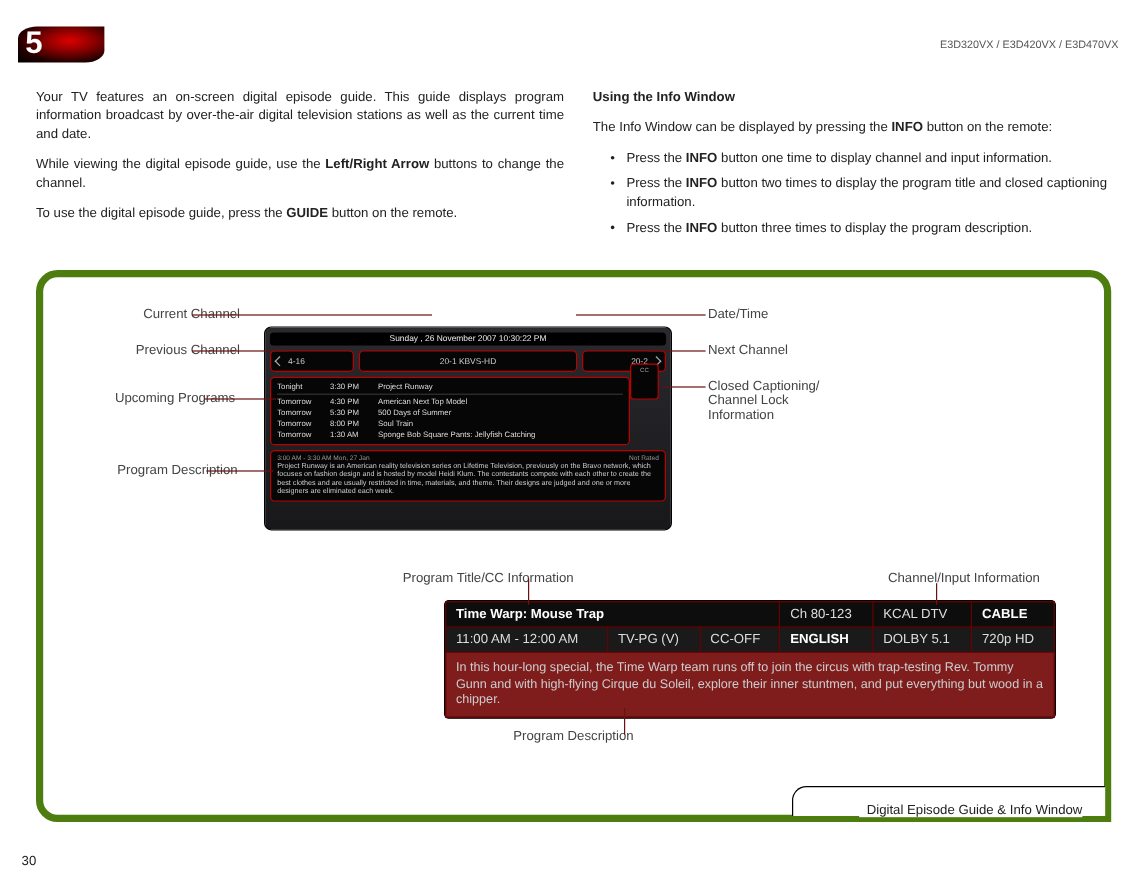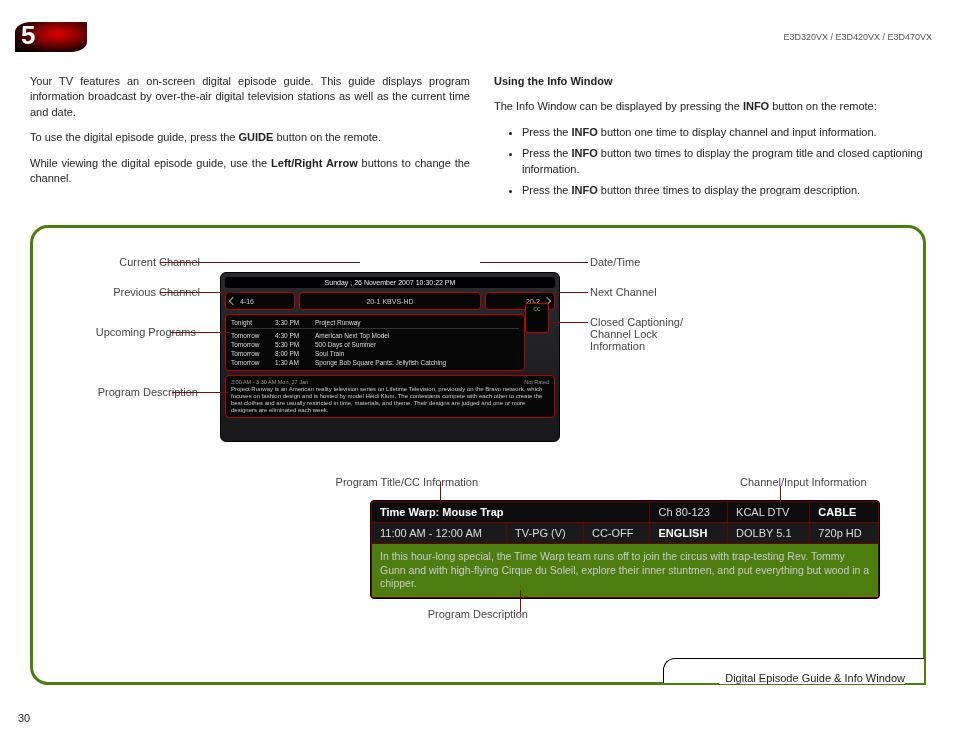--- a/index.html
+++ b/index.html
@@ -52,21 +52,21 @@
     font-stretch: condensed;
   }
   .col p { margin-bottom: 10px; text-align: justify; font-size: 11px; }
   .col ul { margin-left: 28px; margin-bottom: 10px; }
   .col li { margin-bottom: 6px; font-size: 11px; }
   .sub-h { font-weight: bold; font-size: 12px; margin-bottom: 6px; }
   .figure-frame {
     position: absolute;
     left: 30px; top: 225px;
     width: 896px; height: 460px;
-    border: 3px solid #4d7c0f;
+    border: 6px solid #4d7c0f;
     border-radius: 18px 18px 0 18px;
   }
   .figure-frame::after {
     content:"";
     position:absolute; right:-1px; bottom:-1px;
     width:260px; height:24px;
     border-top:1px solid #000;
     border-left:1px solid #000;
     background:#fff;
     border-radius: 12px 0 0 0;
@@ -145,39 +145,39 @@
     background:#111;
     border:1px solid #000;
     border-radius:4px;
     color:#ddd;
     font-size:11px;
   }
   .infowin table{width:100%; border-collapse:collapse;}
   .infowin td{border:1px solid #6b0000; padding:4px 8px; background:#1a1a1a; font-size:11px;}
   .infowin td.b{font-weight:bold; color:#fff;}
   .infowin .title-row td{background:#0d0d0d;}
-  .infowin .desc{background:#4d7c0f;border:1px solid #6b0000;border-top:none;padding:6px 8px;font-size:10.5px;line-height:1.3;color:#ccc;}
+  .infowin .desc{background:#7f1d1d;border:1px solid #6b0000;border-top:none;padding:6px 8px;font-size:10.5px;line-height:1.3;color:#ccc;}
   
   .rline{position:absolute;background:#6b1111;height:1px;}
 </style>
 </head>
 <body>
 
 <div class="chapter-badge">
   <span>5</span>
 </div>
 <div class="model-line">E3D320VX / E3D420VX / E3D470VX</div>
 
 <div class="col col-left">
   <p>Your TV features an on-screen digital episode guide. This guide displays program information broadcast by over-the-air digital television stations as well as the current time and date.</p>
   <p>
-    <span>To use the digital episode guide, press the </span><b>GUIDE</b><span> button on the remote.</span>
+    <span>While viewing the digital episode guide, use the </span><b>Left/Right Arrow</b><span> buttons to change the channel.</span>
   </p>
   <p>
-    <span>While viewing the digital episode guide, use the </span><b>Left/Right Arrow</b><span> buttons to change the channel.</span>
+    <span>To use the digital episode guide, press the </span><b>GUIDE</b><span> button on the remote.</span>
   </p>
 </div>
 
 <div class="col col-right">
   <p class="sub-h">Using the Info Window</p>
   <p>
     <span>The Info Window can be displayed by pressing the </span><b>INFO</b><span> button on the remote:</span>
   </p>
   <ul>
     <li><span>Press the </span><b>INFO</b><span> button one time to display channel and input information.</span></li>

